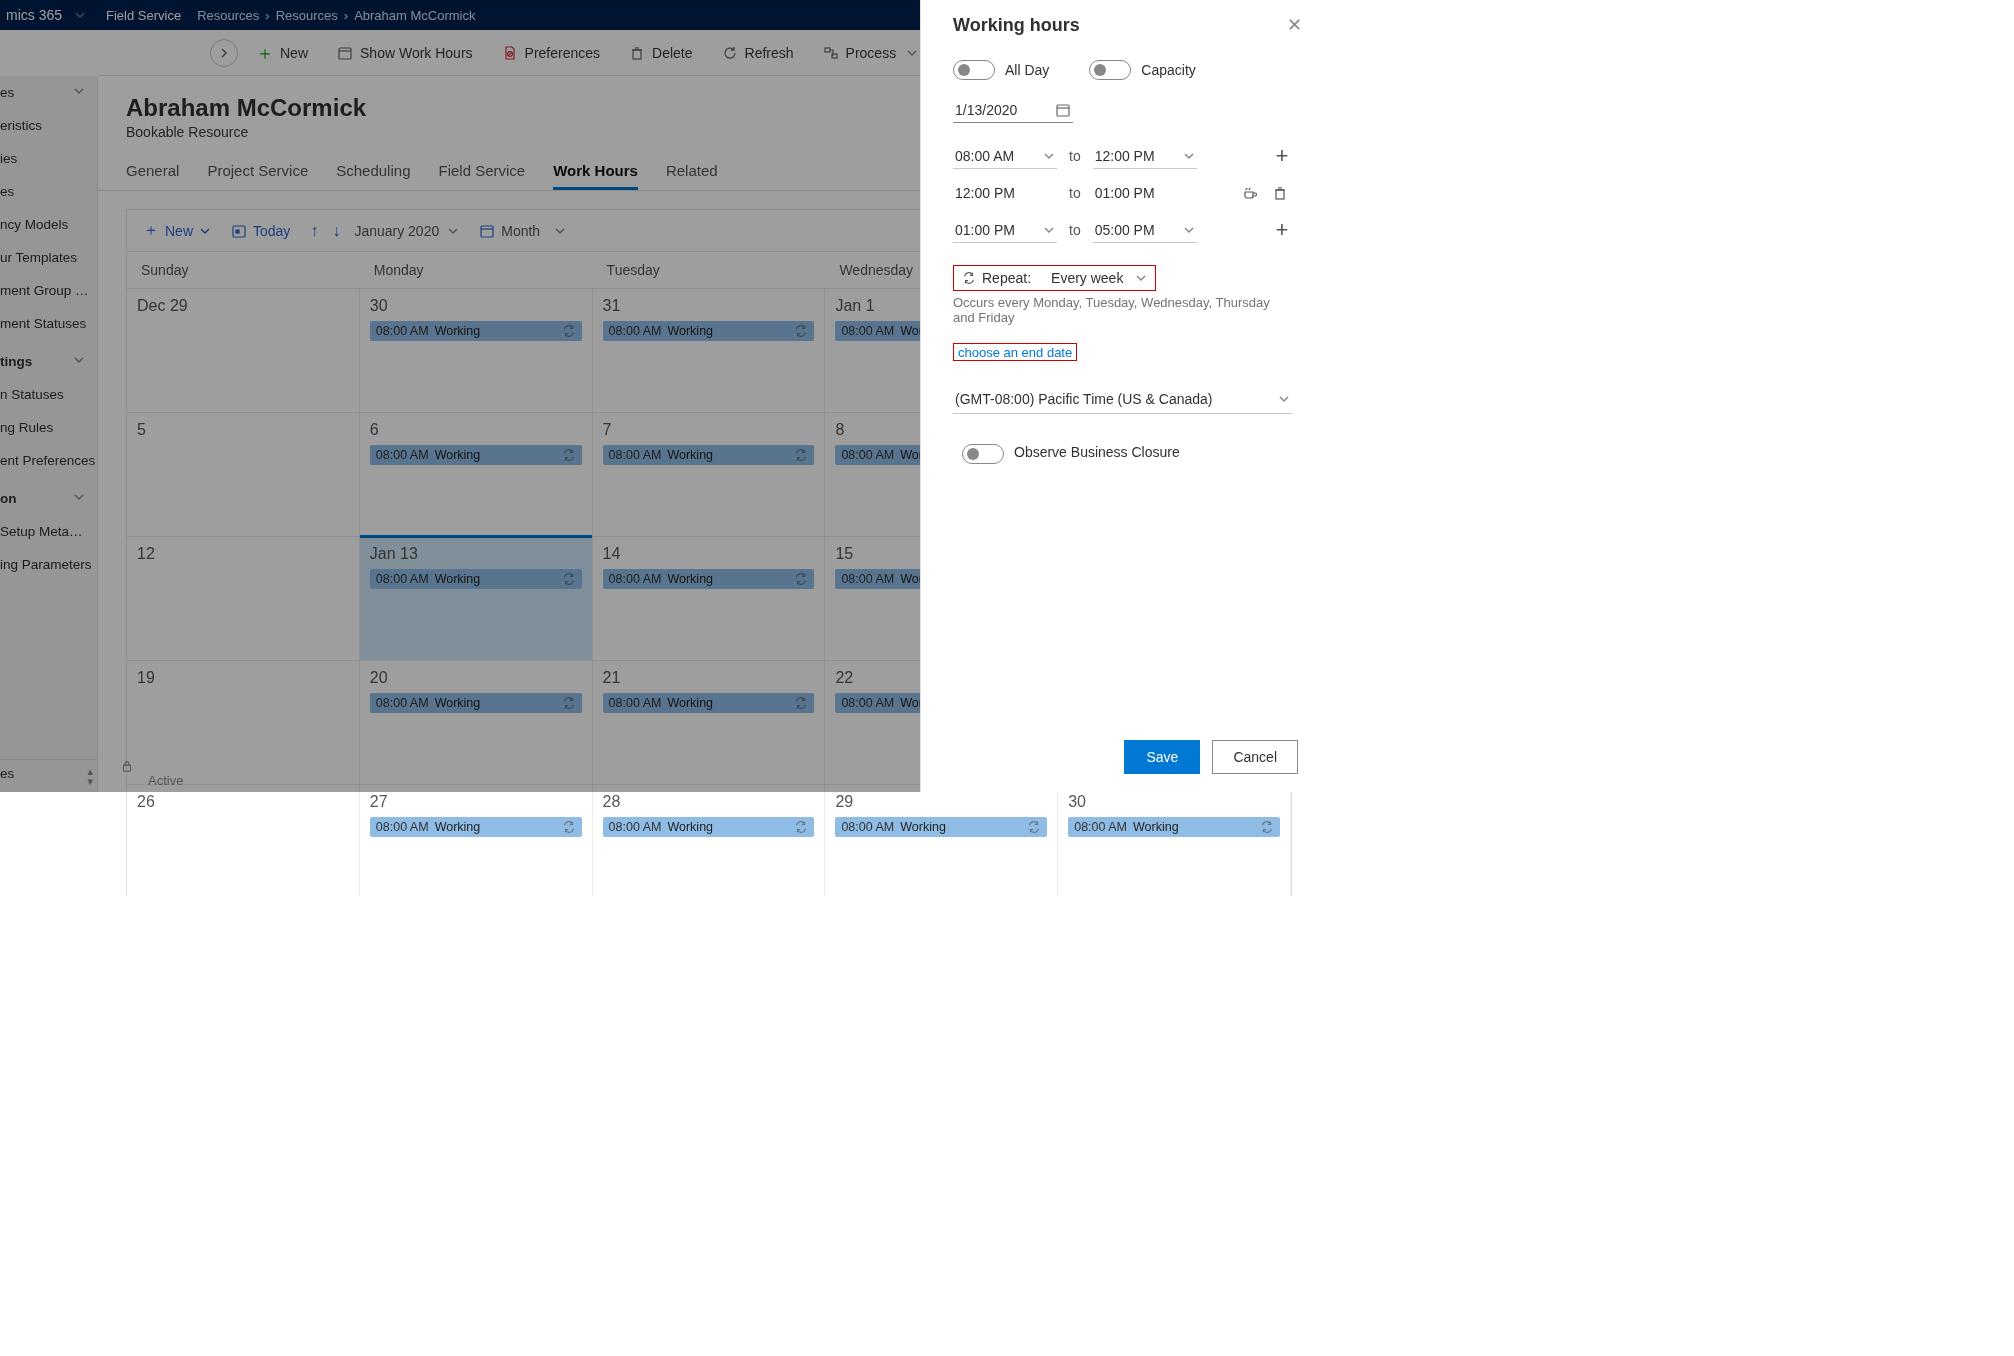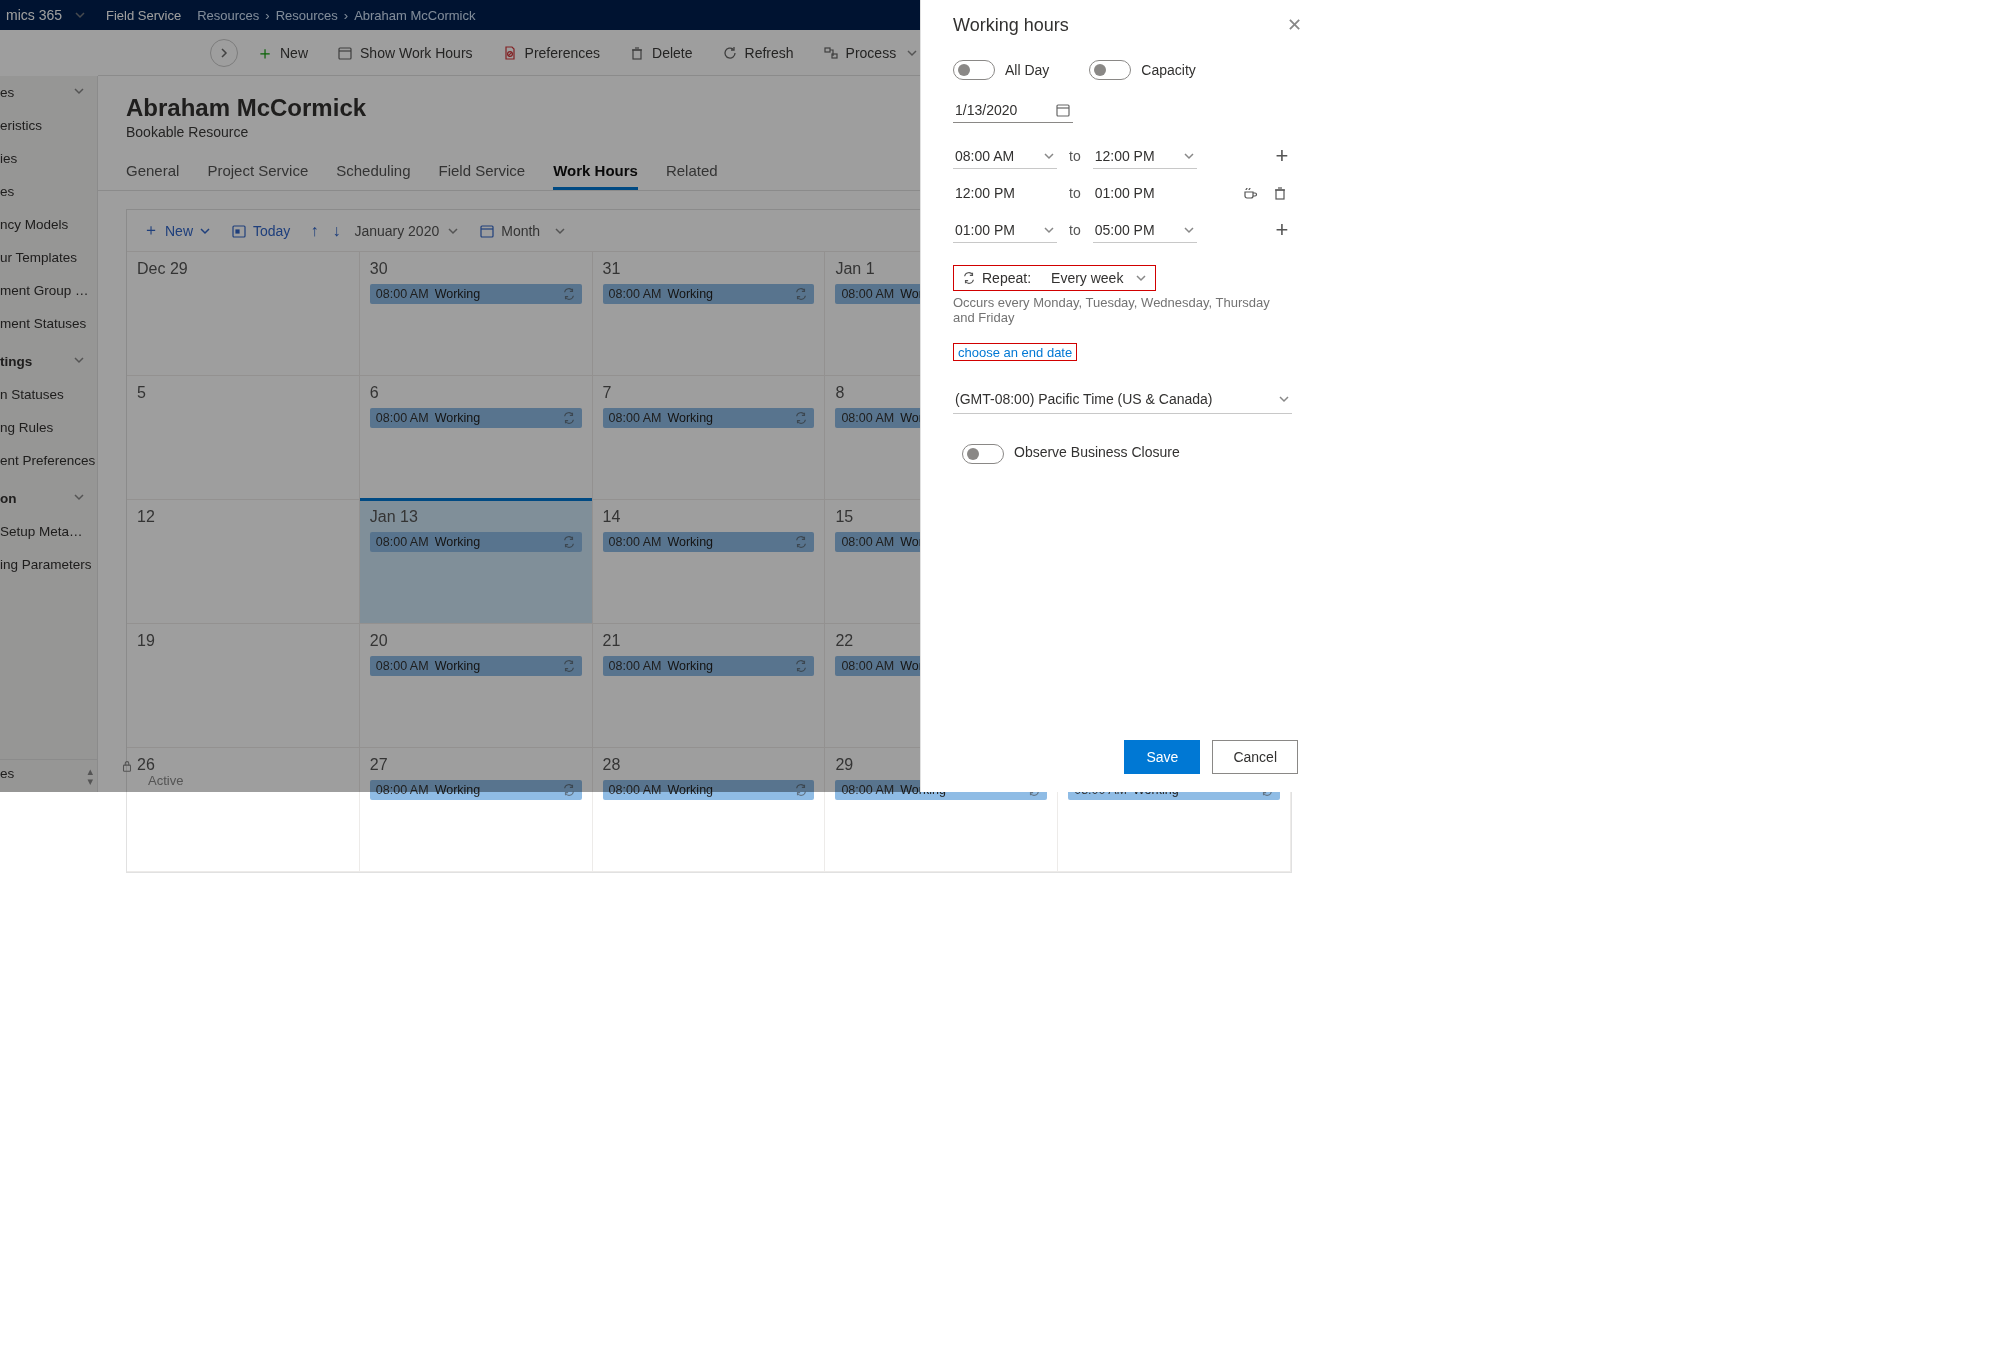--- a/index.html
+++ b/index.html
@@ -85,21 +85,21 @@
     position: absolute; inset: 0;
     background: rgba(0,0,0,0.38);
   }
   
   .panel {
     position: absolute; top: 0; right: 0; bottom: 0; width: 400px;
     background: #fff; border-left: 1px solid #e1e1e1;
     display: flex; flex-direction: column;
   }
   .panel-head { display: flex; align-items: center; padding: 14px 18px 4px 32px; }
-  .panel-head h2 { font-size: 18px; font-weight: 400; margin: 0; flex: 1; }
+  .panel-head h2 { font-size: 18px; font-weight: 700; margin: 0; flex: 1; }
   .panel-body { padding: 10px 28px 0 32px; flex: 1; overflow: auto; }
   .toggle-row { display: flex; align-items: center; margin: 10px 0 18px 0; }
   .toggle { width: 42px; height: 20px; border: 1px solid #8a8886; border-radius: 10px; position: relative; margin-right: 10px; }
   .toggle .knob { width: 12px; height: 12px; border-radius: 50%; background: #8a8886; position: absolute; top: 3px; left: 4px; }
   .toggle-row .lbl { margin-right: 40px; }
   .date-input { display: inline-flex; align-items: center; border-bottom: 1px solid #8a8886; padding: 4px 2px; margin-bottom: 8px; }
   .date-input span { font-size: 14px; }
   .time-row { display: flex; align-items: center; margin: 12px 0; }
   .time-sel { display: inline-flex; align-items: center; border-bottom: 1px solid #c8c8c8; padding: 4px 2px; width: 104px; justify-content: space-between; color: #323130; }
   .time-plain { display: inline-block; width: 104px; padding: 4px 2px; }
@@ -283,20 +283,27 @@
               <line x1="2" y1="6" x2="14" y2="6"></line>
             </svg>
         </span>
         <span class="label">Month</span>
         <span style="margin-left:6px;">
           <svg class="chev-svg" viewBox="0 0 12 12" fill="none" stroke="#888" stroke-width="1.5">
               <polyline points="2,4 6,8 10,4"></polyline>
             </svg>
         </span>
       </div>
+      <div class="cal-head" id="cal-head">
+          <div class="dh">Sunday</div>
+          <div class="dh">Monday</div>
+          <div class="dh">Tuesday</div>
+          <div class="dh">Wednesday</div>
+          <div class="dh">Thursday</div>
+        </div>
       <div class="cal-body" id="cal-body">
           <div class="cell">
             <div class="daynum">Dec 29</div>
           </div>
           <div class="cell">
             <div class="daynum">30</div>
             <div class="event">
               <span class="t">08:00 AM</span>
               <span class="label">Working</span>
               <span class="repeat-ic">

